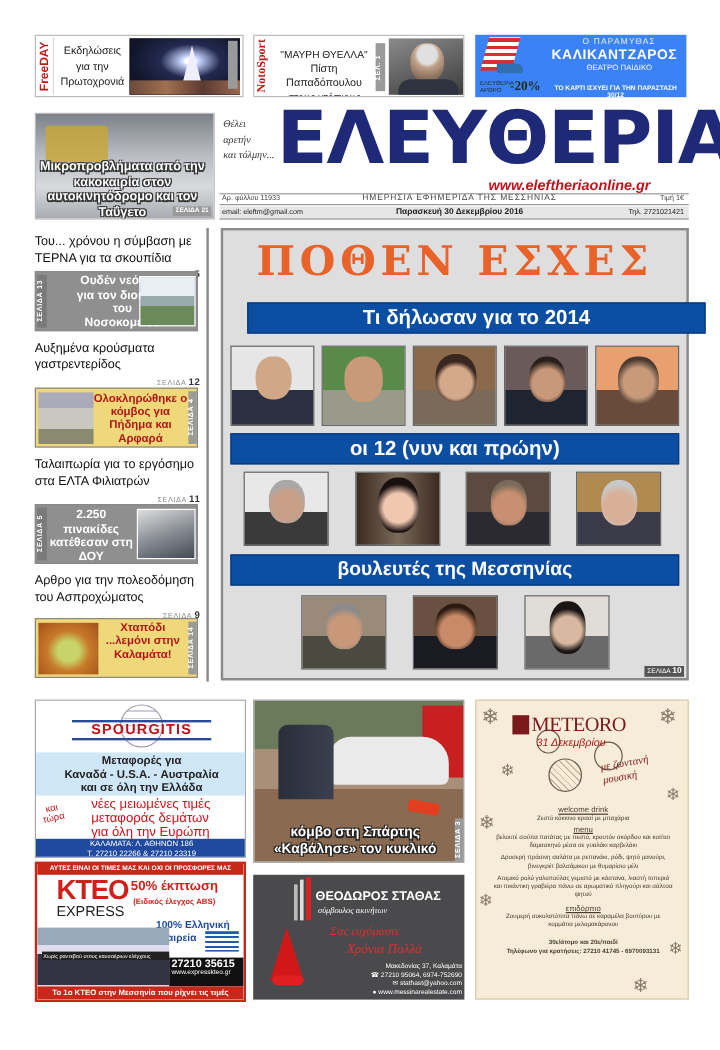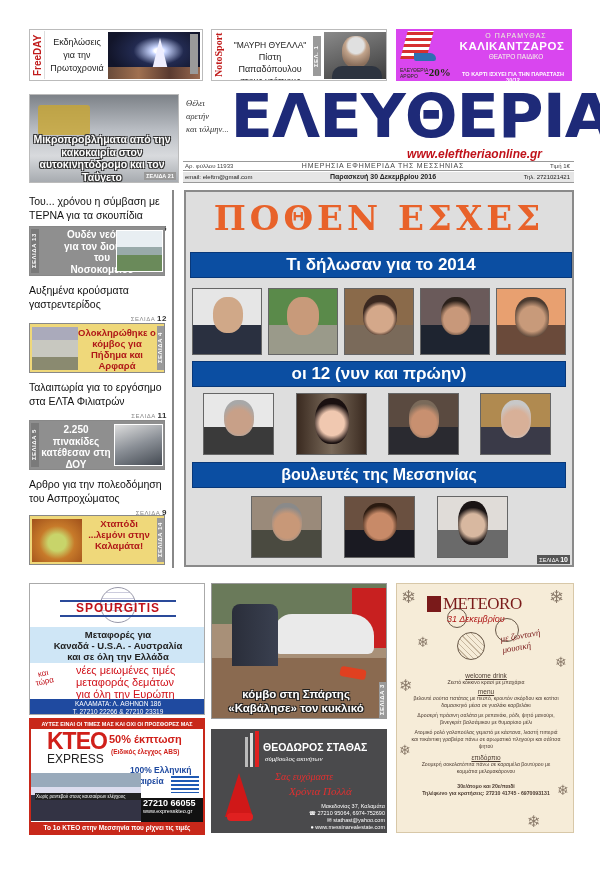--- a/index.html
+++ b/index.html
@@ -35,21 +35,21 @@
   <div class="abs" style="left:1px;top:1px;width:13px;height:48px;writing-mode:vertical-rl;transform:rotate(180deg);font-family:'Liberation Serif',serif;font-weight:bold;color:#c01a1a;font-size:10px;text-align:center;">NotoSport</div>
   <div class="abs" style="left:16px;top:10px;width:84px;font-size:8.5px;text-align:center;color:#222;">"ΜΑΥΡΗ ΘΥΕΛΛΑ"</div>
   <div class="abs" style="left:16px;top:21px;width:84px;font-size:9px;line-height:12px;text-align:center;color:#222;">Πίστη Παπαδόπουλου στους ντόπιους παίκτες</div>
   <div class="side-tag" style="left:101px;top:6px;width:8px;height:40px;">ΣΕΛ. 1</div>
   <div class="photo" style="left:112px;top:2px;width:62px;height:47px;background:linear-gradient(160deg,#8a8a8a,#3c3c3c);">
     <div style="position:absolute;left:18px;top:4px;width:28px;height:32px;border-radius:45%;background:radial-gradient(circle at 50% 30%,#e0e0e0 0 30%,#c2a48c 40%,#8a6f5c 75%)"></div>
     <div style="position:absolute;left:8px;top:34px;width:50px;height:14px;background:#2d3440;border-radius:10px 10px 0 0"></div>
   </div>
 </div>
 
-<div class="abs" style="left:396px;top:29px;width:176px;height:52px;background:#d946ef;overflow:hidden;">
+<div class="abs" style="left:396px;top:29px;width:176px;height:52px;background:#3b82f6;overflow:hidden;">
   <div class="abs" style="left:8px;top:2px;width:26px;height:28px;background:repeating-linear-gradient(0deg,#d63030 0 3px,#fff 3px 6px);transform:skewX(-15deg);"></div>
   <div class="abs" style="left:18px;top:24px;width:22px;height:8px;background:#2e6fb2;border-radius:0 10px 4px 4px;"></div>
   <div class="abs" style="left:70px;top:3px;width:100px;color:#eaf4d8;font-size:7px;text-align:center;letter-spacing:1px;">Ο ΠΑΡΑΜΥΘΑΣ</div>
   <div class="abs" style="left:58px;top:11px;width:116px;color:#fff;font-size:11.5px;font-weight:bold;text-align:center;letter-spacing:0.5px;">ΚΑΛΙΚΑΝΤΖΑΡΟΣ</div>
   <div class="abs" style="left:70px;top:24px;width:100px;color:#f6fbe9;font-size:6.5px;text-align:center;">ΘΕΑΤΡΟ ΠΑΙΔΙΚΟ</div>
   <div class="abs" style="left:4px;top:38px;width:28px;color:#1d2d0e;font-size:5px;line-height:6px;">ΕΛΕΥΘΕΡΙΑ ΑΡΘΡΟ</div>
   <div class="abs" style="left:29px;top:37px;color:#1d2d0e;font-size:11px;font-weight:bold;font-family:'Liberation Serif',serif;">-20%</div>
   <div class="abs" style="left:60px;top:42px;width:114px;color:#fff;font-size:5.5px;font-weight:bold;text-align:center;">ΤΟ ΚΑΡΤΙ ΙΣΧΥΕΙ ΓΙΑ ΤΗΝ ΠΑΡΑΣΤΑΣΗ 30/12</div>
 </div>
 
@@ -113,21 +113,21 @@
   <div class="boxstory" style="left:0;top:325px;width:136px;height:50px;background:#efd87a;">
     <div class="photo" style="left:2px;top:3px;width:50px;height:43px;background:radial-gradient(ellipse at 50% 55%,#c8d46a 0 25%,#c77a2a 50%,#a0501a);"></div>
     <div class="t" style="left:52px;top:2px;width:74px;color:#b01818;font-size:9.5px;line-height:11px;">Χταπόδι ...λεμόνι στην Καλαμάτα!</div>
     <div class="side-tag" style="left:127px;top:2px;width:8px;height:44px;">ΣΕΛΙΔΑ 14</div>
   </div>
 </div>
 <div class="abs" style="left:172px;top:190px;width:2px;height:378px;background:#888;"></div>
 
 <div class="abs" style="left:184px;top:190px;width:390px;height:377px;background:#dedede;border:2px solid #8a8a8a;">
   <div class="abs" style="left:0;top:6px;width:386px;text-align:center;font-family:'DejaVu Serif',serif;font-size:34px;color:#e8622a;letter-spacing:4px;font-weight:bold;">ΠΟΘΕΝ ΕΣΧΕΣ</div>
-  <div class="bar" style="left:4px;top:60px;width:382px;height:26px;font-size:17px;line-height:24px;">Τι δήλωσαν για το 2014</div>
+  <div class="bar" style="left:20px;top:60px;width:382px;height:26px;font-size:17px;line-height:24px;">Τι δήλωσαν για το 2014</div>
 
   <div class="face" style="left:6px;top:96px;width:70px;height:67px;background:linear-gradient(180deg,#e6e6e6 0 55%,#2a3040 55%);">
       <div style="position:absolute;left:20px;top:8px;width:30px;height:36px;border-radius:45%;background:#d0a888;"></div>
     </div>
   <div class="face" style="left:82px;top:96px;width:70px;height:67px;background:linear-gradient(180deg,#5a8a4a 0 55%,#9a9a8a 55%);">
       <div style="position:absolute;left:18px;top:8px;width:32px;height:38px;border-radius:45%;background:#c89a7a;"></div>
     </div>
   <div class="face" style="left:158px;top:96px;width:70px;height:67px;background:linear-gradient(180deg,#8a6a4a 0 55%,#7a6a5a 55%);">
       <div style="position:absolute;left:18px;top:6px;width:34px;height:40px;border-radius:45%;background:radial-gradient(circle at 50% 60%,#d4a88a 0 45%,#3a2820 60%);"></div>
     </div>
@@ -193,21 +193,21 @@
   <div class="abs" style="left:16px;top:8px;color:#d0201a;font-size:23px;font-weight:bold;letter-spacing:-1px;">KTEO</div>
   <div class="abs" style="left:16px;top:32px;color:#222;font-size:12px;font-weight:normal;">EXPRESS</div>
   <div class="abs" style="left:78px;top:13px;color:#d0201a;font-size:11px;font-weight:bold;">50% έκπτωση</div>
   <div class="abs" style="left:80px;top:28px;color:#d0201a;font-size:6.5px;font-weight:bold;">(Ειδικός έλεγχος ABS)</div>
   <div class="abs" style="left:99px;top:45px;color:#1f4aa0;font-size:8.5px;font-weight:bold;">100% Ελληνική</div>
   <div class="abs" style="left:99px;top:56px;color:#1f4aa0;font-size:8.5px;font-weight:bold;">Εταιρεία</div>
   <div class="abs" style="left:140px;top:56px;width:28px;height:17px;background:repeating-linear-gradient(180deg,#1f5ab4 0 2px,#fff 2px 4px);"></div>
   <div class="abs" style="left:0;top:53px;width:110px;height:48px;background:linear-gradient(180deg,#9ab 0 30%,#dde 30% 45%,#334 45%);"></div>
   <div class="abs" style="left:4px;top:73px;width:106px;background:#222;color:#fff;font-size:4.5px;padding:1px;">Χωρίς ραντεβού στους καυσαέριων ελέγχους</div>
   <div class="abs" style="left:110px;top:78px;width:62px;height:24px;background:#111;color:#fff;">
-    <div style="font-size:9px;font-weight:bold;padding-left:2px;">27210 66055</div>
+    <div style="font-size:9px;font-weight:bold;padding-left:2px;">27210 35615</div>
     <div style="font-size:5.5px;padding-left:2px;">www.expresskteo.gr</div>
   </div>
   <div class="abs" style="left:0;top:102px;width:172px;height:11px;background:#c8281a;color:#fff;font-size:6.5px;font-weight:bold;text-align:center;line-height:11px;">Το 1ο ΚΤΕΟ στην Μεσσηνία που ρίχνει τις τιμές</div>
 </div>
 
 <div class="abs" style="left:211px;top:583px;width:176px;height:136px;border:1px solid #999;overflow:hidden;background:linear-gradient(180deg,#6a7a5a 0 30%,#a89078 30% 55%,#8a6a50 55%);">
   <div class="abs" style="left:140px;top:4px;width:36px;height:60px;background:#c82020;"></div>
   <div class="abs" style="left:62px;top:30px;width:100px;height:40px;background:#eaeaea;border-radius:18px 22px 6px 6px;"></div>
   <div class="abs" style="left:20px;top:20px;width:46px;height:62px;background:linear-gradient(90deg,#2a2e3a,#3a4050);border-radius:8px 8px 0 0;"></div>
   <div class="abs" style="left:128px;top:84px;width:26px;height:10px;background:#e04020;border-radius:3px;transform:rotate(10deg);"></div>

